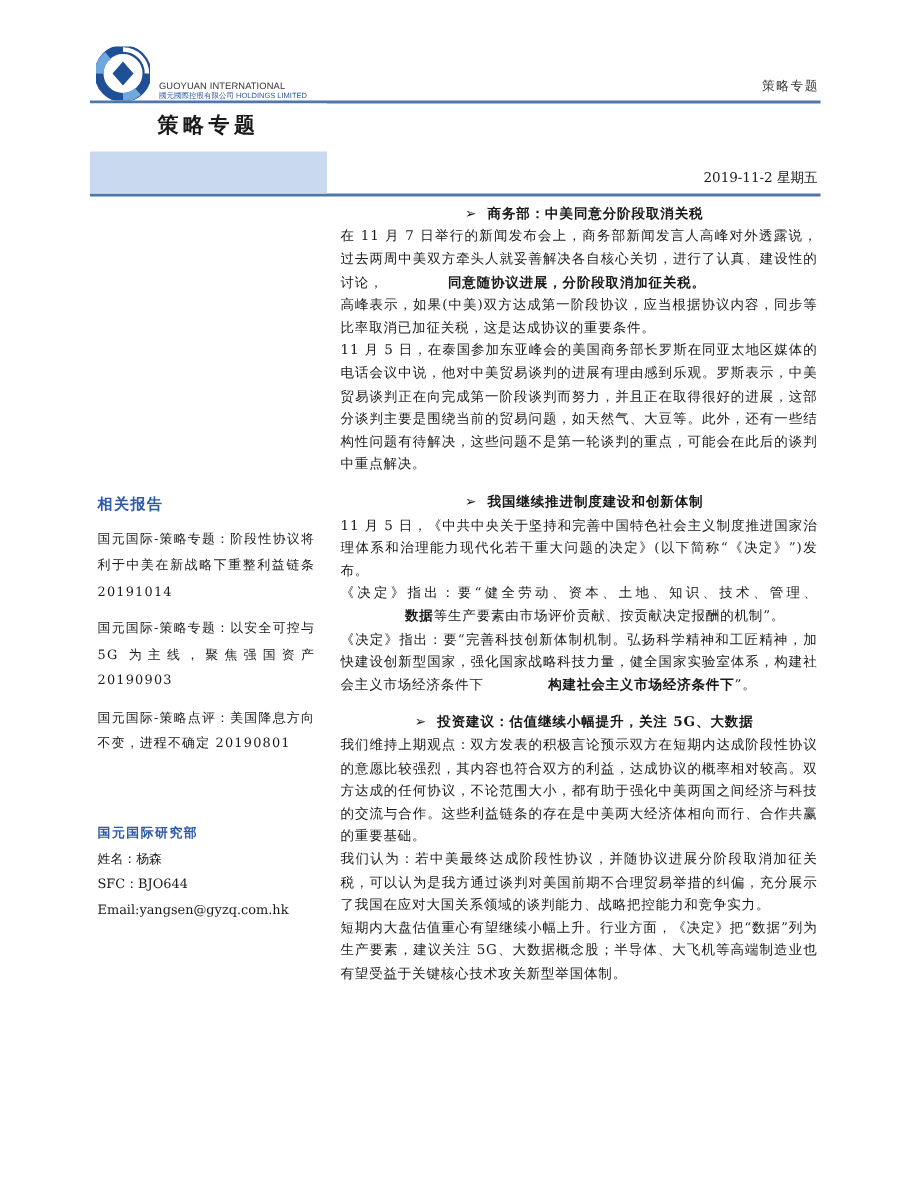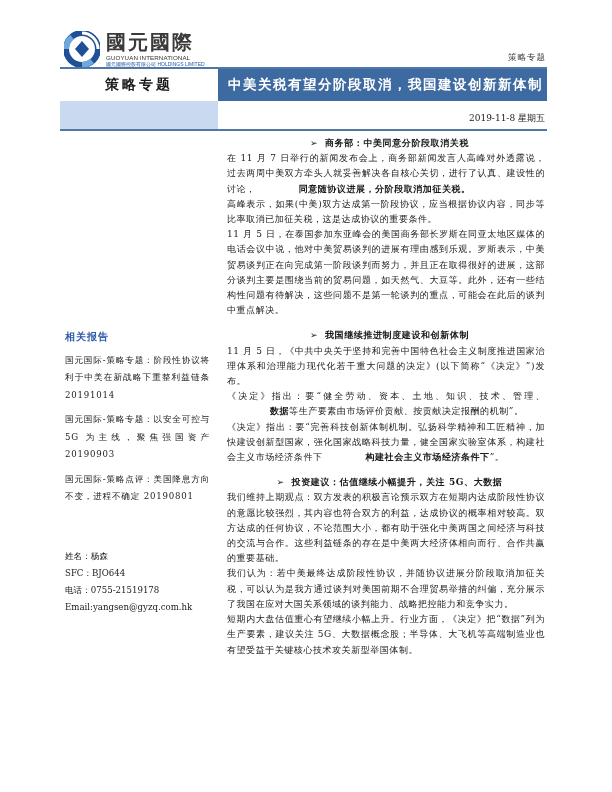--- a/index.html
+++ b/index.html
@@ -44,46 +44,44 @@
 <body>
 
 <div class="logo">
   <svg class="logo-mark" viewBox="0 0 36 36">
     <circle cx="18" cy="18" r="16" fill="none" stroke="#1f4f96" stroke-width="6"></circle>
     <path d="M18 2 A16 16 0 0 1 34 18" fill="none" stroke="#ffffff" stroke-width="3"></path>
     <path d="M2 18 A16 16 0 0 1 8 6" fill="none" stroke="#6fa8dc" stroke-width="6"></path>
     <path d="M28 30 A16 16 0 0 1 18 34" fill="none" stroke="#6fa8dc" stroke-width="6"></path>
     <polygon points="18,10 25,18 18,26 11,18" fill="#1f4f96"></polygon>
   </svg>
-  <div class="logo-cn">國元國際</div>
   <div class="logo-en1">GUOYUAN INTERNATIONAL</div>
   <div class="logo-en2">國元國際控股有限公司 HOLDINGS LIMITED</div>
 </div>
 <div class="top-tag">策略专题</div>
 
 <div class="title-bar">
   <div class="title-left">策略专题</div>
-  <div class="title-right">中美关税有望分阶段取消，我国建设创新新体制</div>
 </div>
 <div class="sub-bar">
   <div class="sub-left"></div>
-  <div class="date">2019-11-8 星期五</div>
+  <div class="date">2019-11-2 星期五</div>
 </div>
 
 <div class="side" style="top:328px;">
   <div class="side-heading" style="margin-bottom:6px;">相关报告</div>
   <div class="report">国元国际-策略专题：阶段性协议将利于中美在新战略下重整利益链条 20191014</div>
   <div class="report">国元国际-策略专题：以安全可控与 5G 为主线，聚焦强国资产 20190903</div>
   <div class="report">国元国际-策略点评：美国降息方向不变，进程不确定 20190801</div>
 </div>
 
 <div class="side contact" style="top:548px;">
+  <div class="side-heading">国元国际研究部</div>
   <div>姓名：杨森</div>
   <div>SFC：BJO644</div>
-  <div>电话：0755-21519178</div>
   <div>Email:yangsen@gyzq.com.hk</div>
 </div>
 
 <div class="main">
 
   <div class="sec-title">
     <span class="arrow">➢</span><span>商务部：中美同意分阶段取消关税</span>
   </div>
   <div class="p"><span>在 11 月 7 日举行的新闻发布会上，商务部新闻发言人高峰对外透露说，过去两周中美双方牵头人就妥善解决各自核心关切，进行了认真、建设性的讨论，</span><span class="b">同意随协议进展，分阶段取消加征关税。</span></div>
   <div class="p">高峰表示，如果(中美)双方达成第一阶段协议，应当根据协议内容，同步等比率取消已加征关税，这是达成协议的重要条件。</div>

